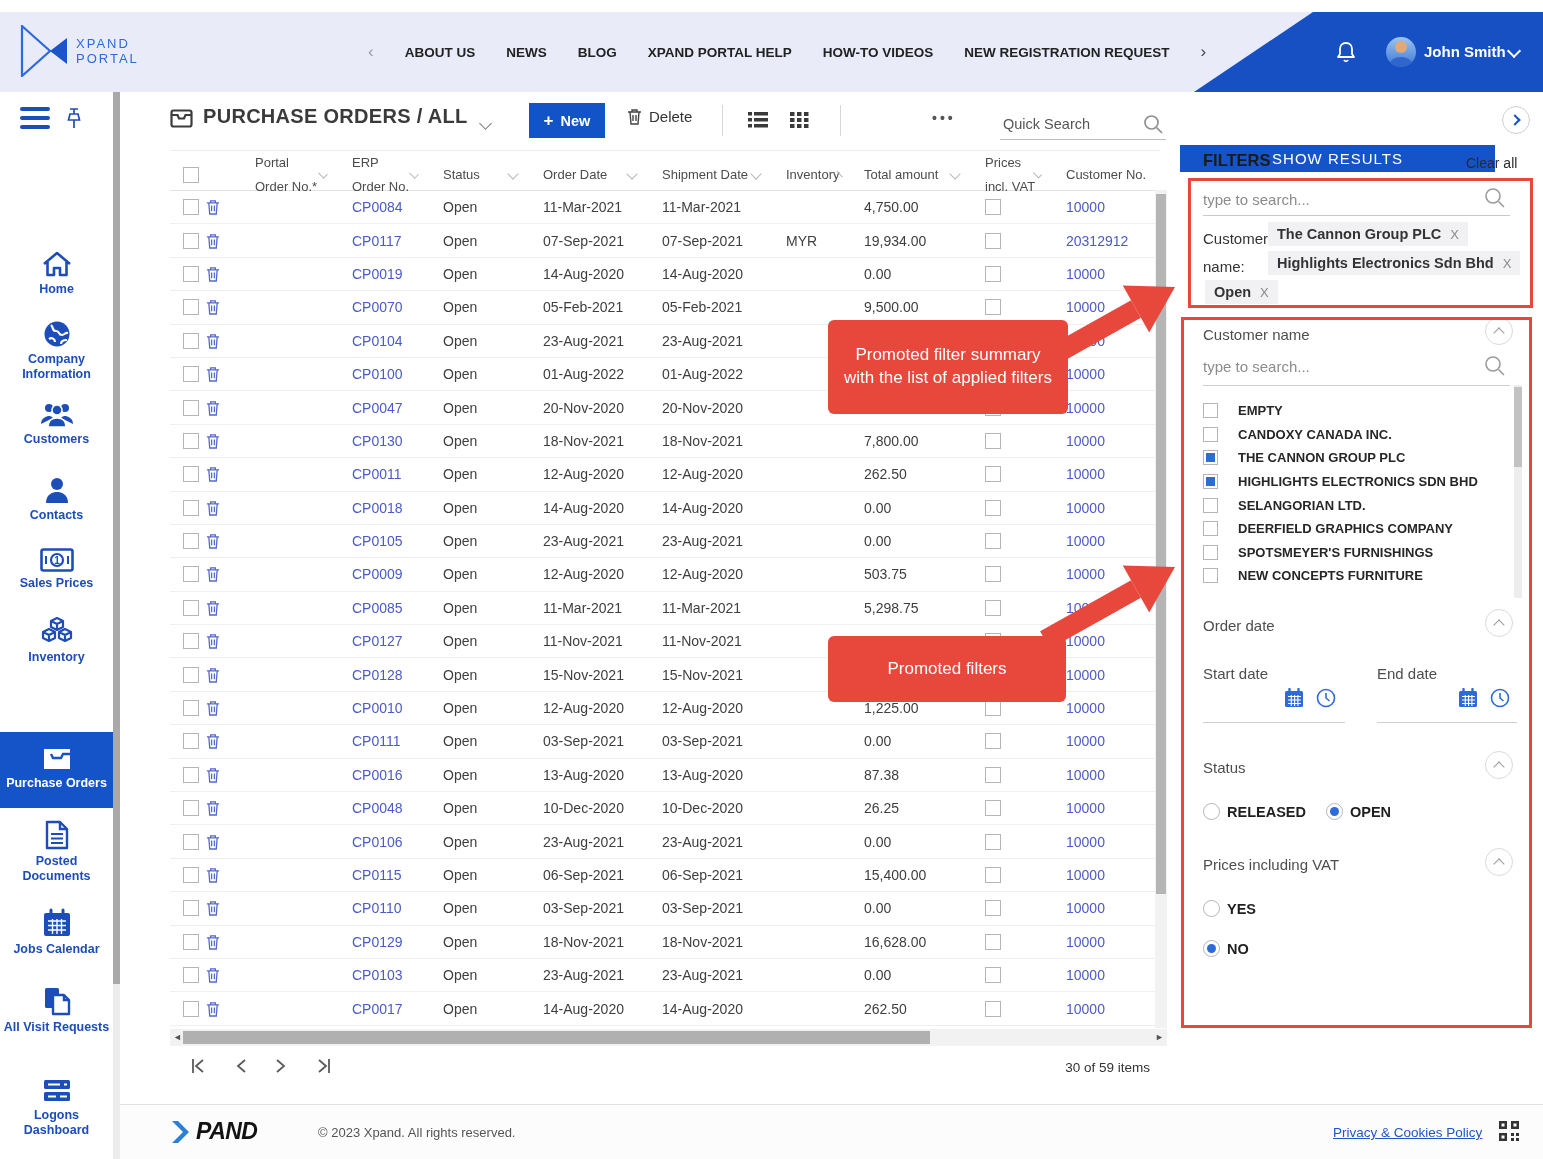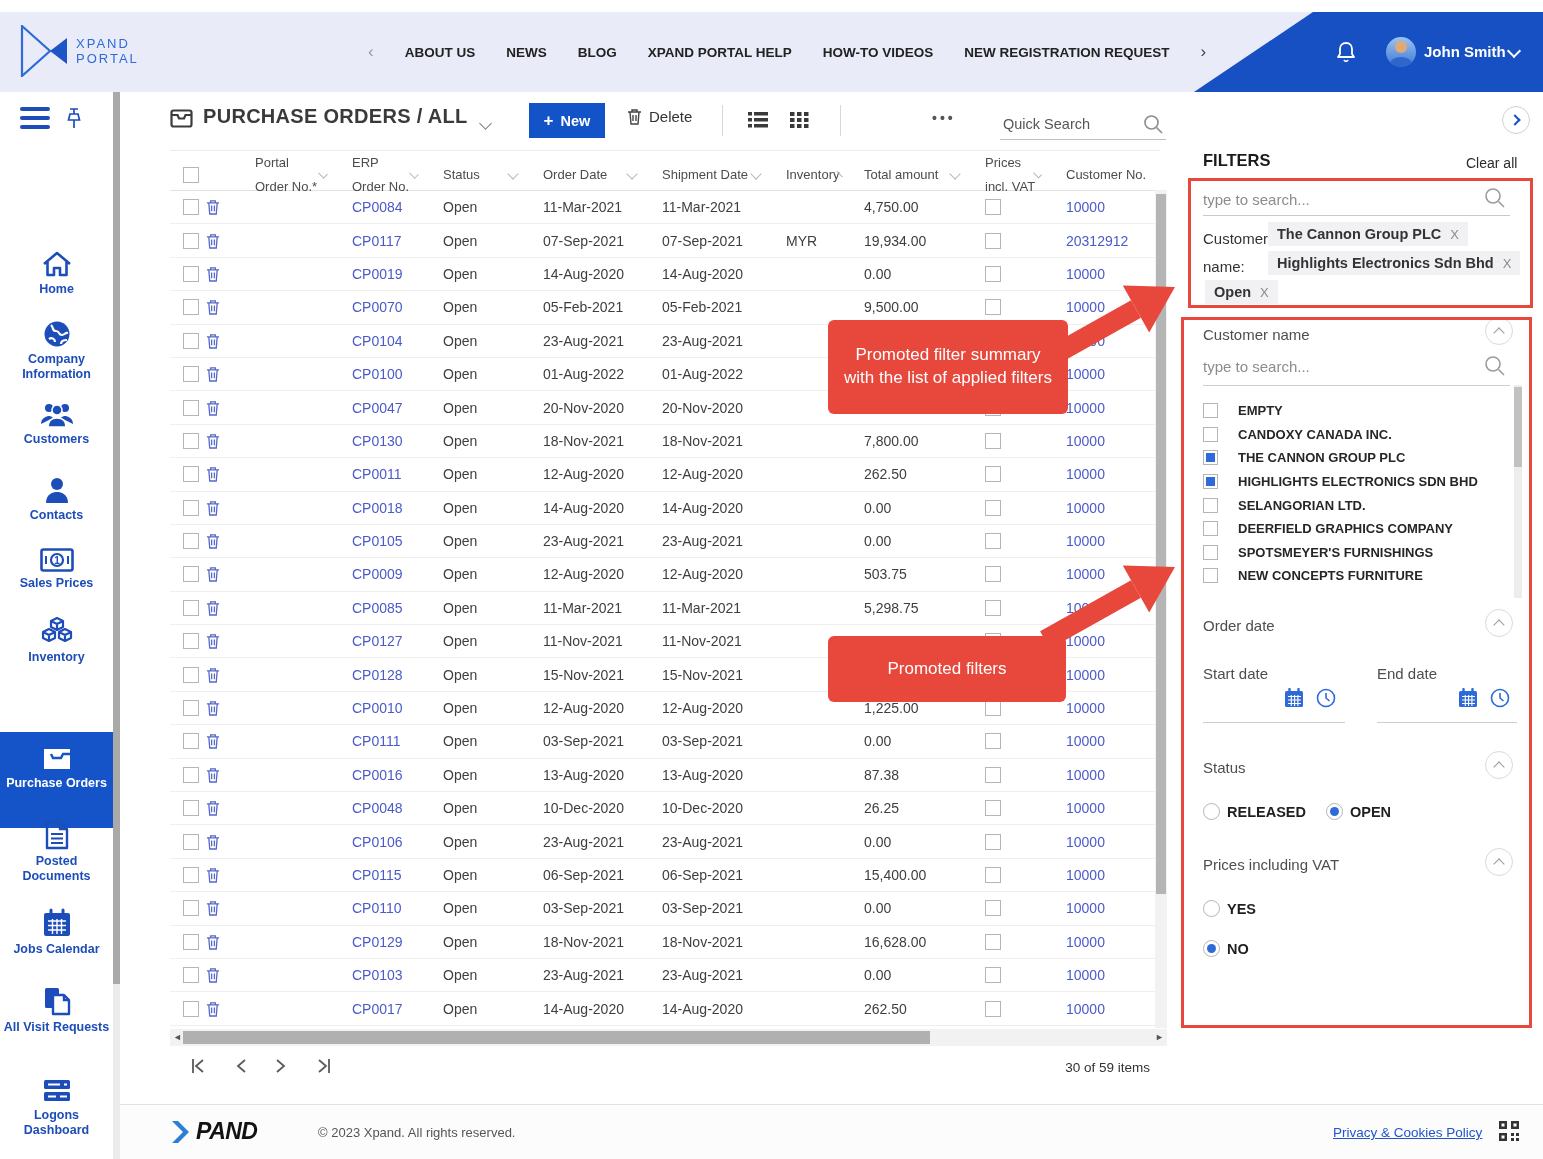--- a/index.html
+++ b/index.html
@@ -241,21 +241,21 @@
     <svg width="32" height="30" viewBox="0 0 32 30">
       <g fill="none" stroke="#1d4db8" stroke-width="2.2" stroke-linejoin="round">
         <path d="M16 2 L22 5 L16 8 L10 5 Z M10 5 V11 L16 14 L22 11 V5 M16 8 V14"></path>
         <path d="M8 13 L14 16 L8 19 L2 16 Z M2 16 V22 L8 25 L14 22 V16 M8 19 V25"></path>
         <path d="M24 13 L30 16 L24 19 L18 16 Z M18 16 V22 L24 25 L30 22 V16 M24 19 V25"></path>
       </g>
     </svg>
     <span>Inventory</span>
   </div>
 
-  <div class="side-item active" style="top:652px; height:96px;">
+  <div class="side-item active" style="top:652px; height:76px;">
     <svg width="32" height="26" viewBox="0 0 32 26">
       <path d="M3 3 H29 V23 H3 Z" fill="#fff"></path>
       <path d="M3 3 H29 V10 H22 L20 14 H12 L10 10 H3 Z" fill="#fff" stroke="#1553c8" stroke-width="0"></path>
       <path d="M10 8 L12 12 H20 L22 8 H29" fill="none" stroke="#1553c8" stroke-width="2.4"></path>
     </svg>
     <span>Purchase Orders</span>
   </div>
 
   <div class="side-item" style="top:740px">
     <svg width="26" height="30" viewBox="0 0 26 30">
@@ -963,20 +963,21 @@
     </div>
   <div class="radio-row vat-yes" style="position:absolute">
     <span class="radio"></span>
       <span>YES</span>
   </div>
   <div class="radio-row vat-no" style="position:absolute">
     <span class="radio on"></span>
       <span>NO</span>
   </div>
 
+  <button class="show-results">SHOW RESULTS</button>
 </div>
 
 <svg class="ann-arrow arrow1" width="160" height="120" viewBox="0 0 160 120">
   <line x1="25" y1="105" x2="116" y2="54" stroke="#e8473c" stroke-width="20"></line>
   <polygon points="155,32 129.2,77.5 102.8,30.5" fill="#e8473c"></polygon>
 </svg>
 <svg class="ann-arrow arrow2" width="160" height="120" viewBox="0 0 160 120">
   <line x1="25" y1="105" x2="116" y2="54" stroke="#e8473c" stroke-width="20"></line>
   <polygon points="155,32 129.2,77.5 102.8,30.5" fill="#e8473c"></polygon>
 </svg>

